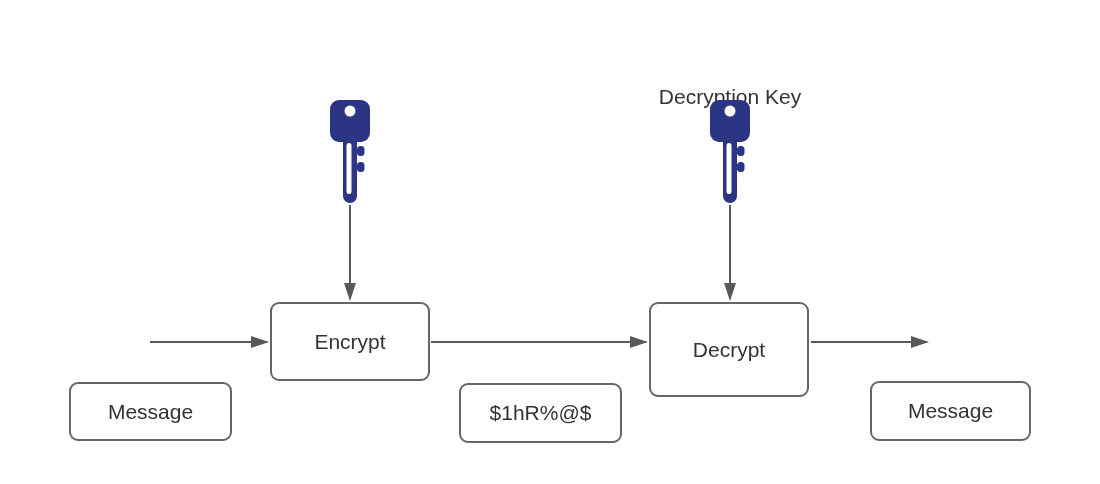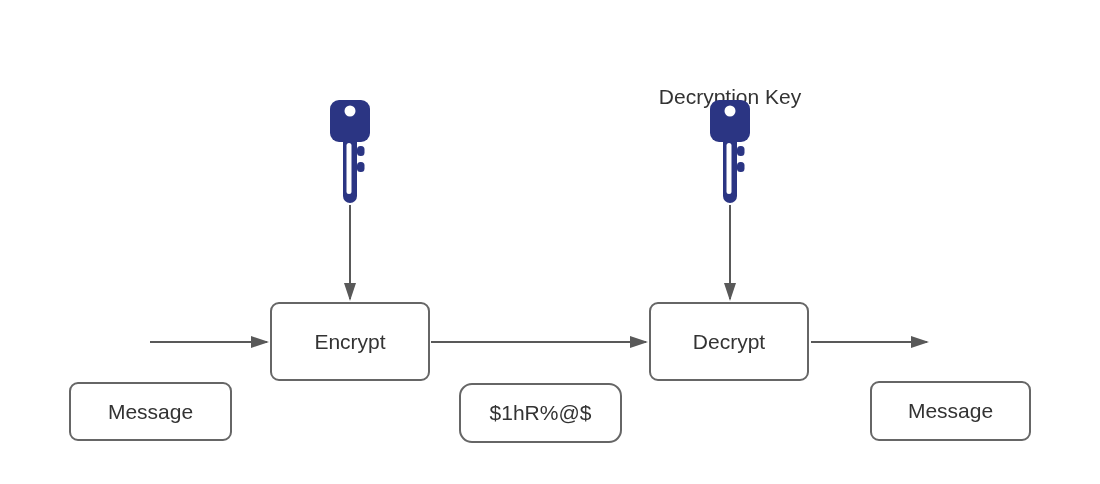--- a/index.html
+++ b/index.html
@@ -91,19 +91,19 @@
     <rect class="key-part" x="2" y="0" width="40" height="42" rx="9"></rect>
     <rect class="key-part" x="15" y="36" width="14" height="60"></rect>
     <rect class="key-part" x="15" y="80" width="14" height="23" rx="7"></rect>
     <rect class="key-part" x="29" y="46" width="7.5" height="10" rx="3.5"></rect>
     <rect class="key-part" x="29" y="62" width="7.5" height="10" rx="3.5"></rect>
     <circle class="key-cut" cx="22" cy="11" r="5.5"></circle>
     <rect class="key-cut" x="18.5" y="43" width="5" height="51" rx="2.5"></rect>
   </svg>
 
   <div class="node" style="left:270px; top:302px; width:160px; height:79px;">Encrypt</div>
-  <div class="node" style="left:649px; top:302px; width:160px; height:79px;">Decrypt</div>
+  <div class="node" style="left:649px; top:302px; width:160px; height:95px;">Decrypt</div>
 
   <div class="node" style="left:69px; top:382px; width:163px; height:59px;">Message</div>
-  <div class="node" style="left:459px; top:383px; width:163px; height:60px;border-radius:13px;">$1hR%@$</div>
+  <div class="node" style="left:459px; top:383px; width:163px; height:60px;">$1hR%@$</div>
   <div class="node" style="left:870px; top:381px; width:161px; height:60px;">Message</div>
 
 </div>
 
 </body></html>

